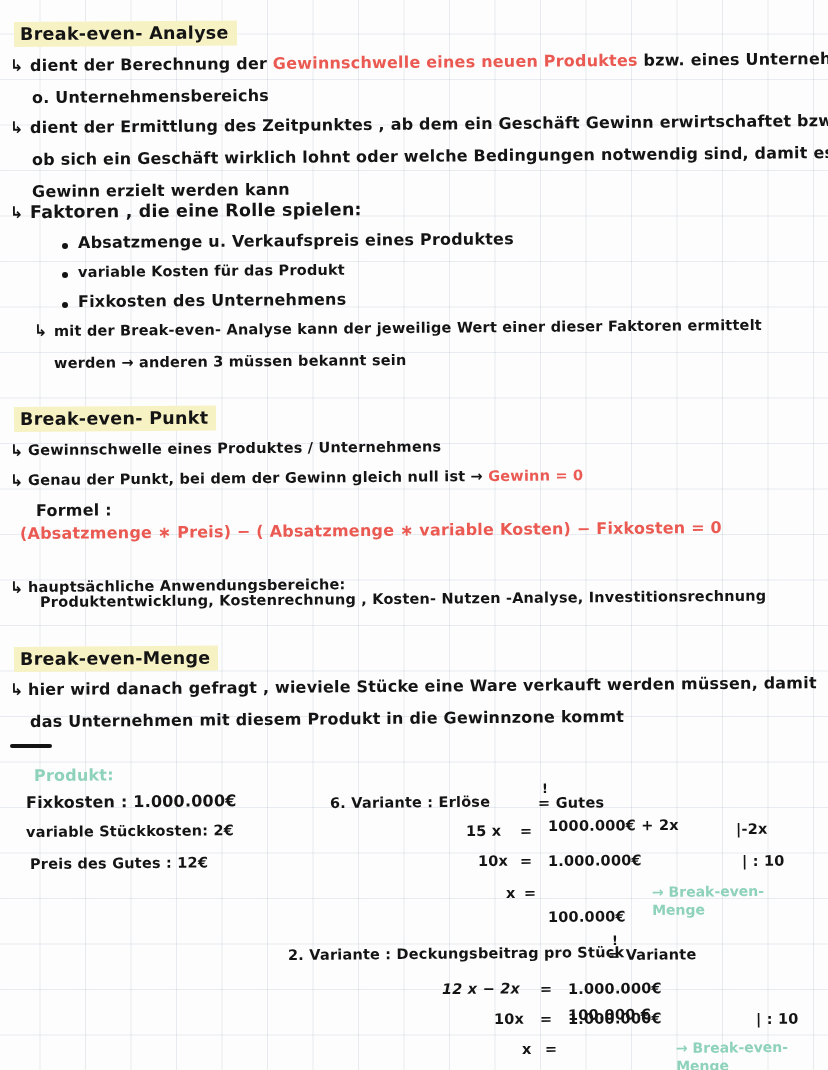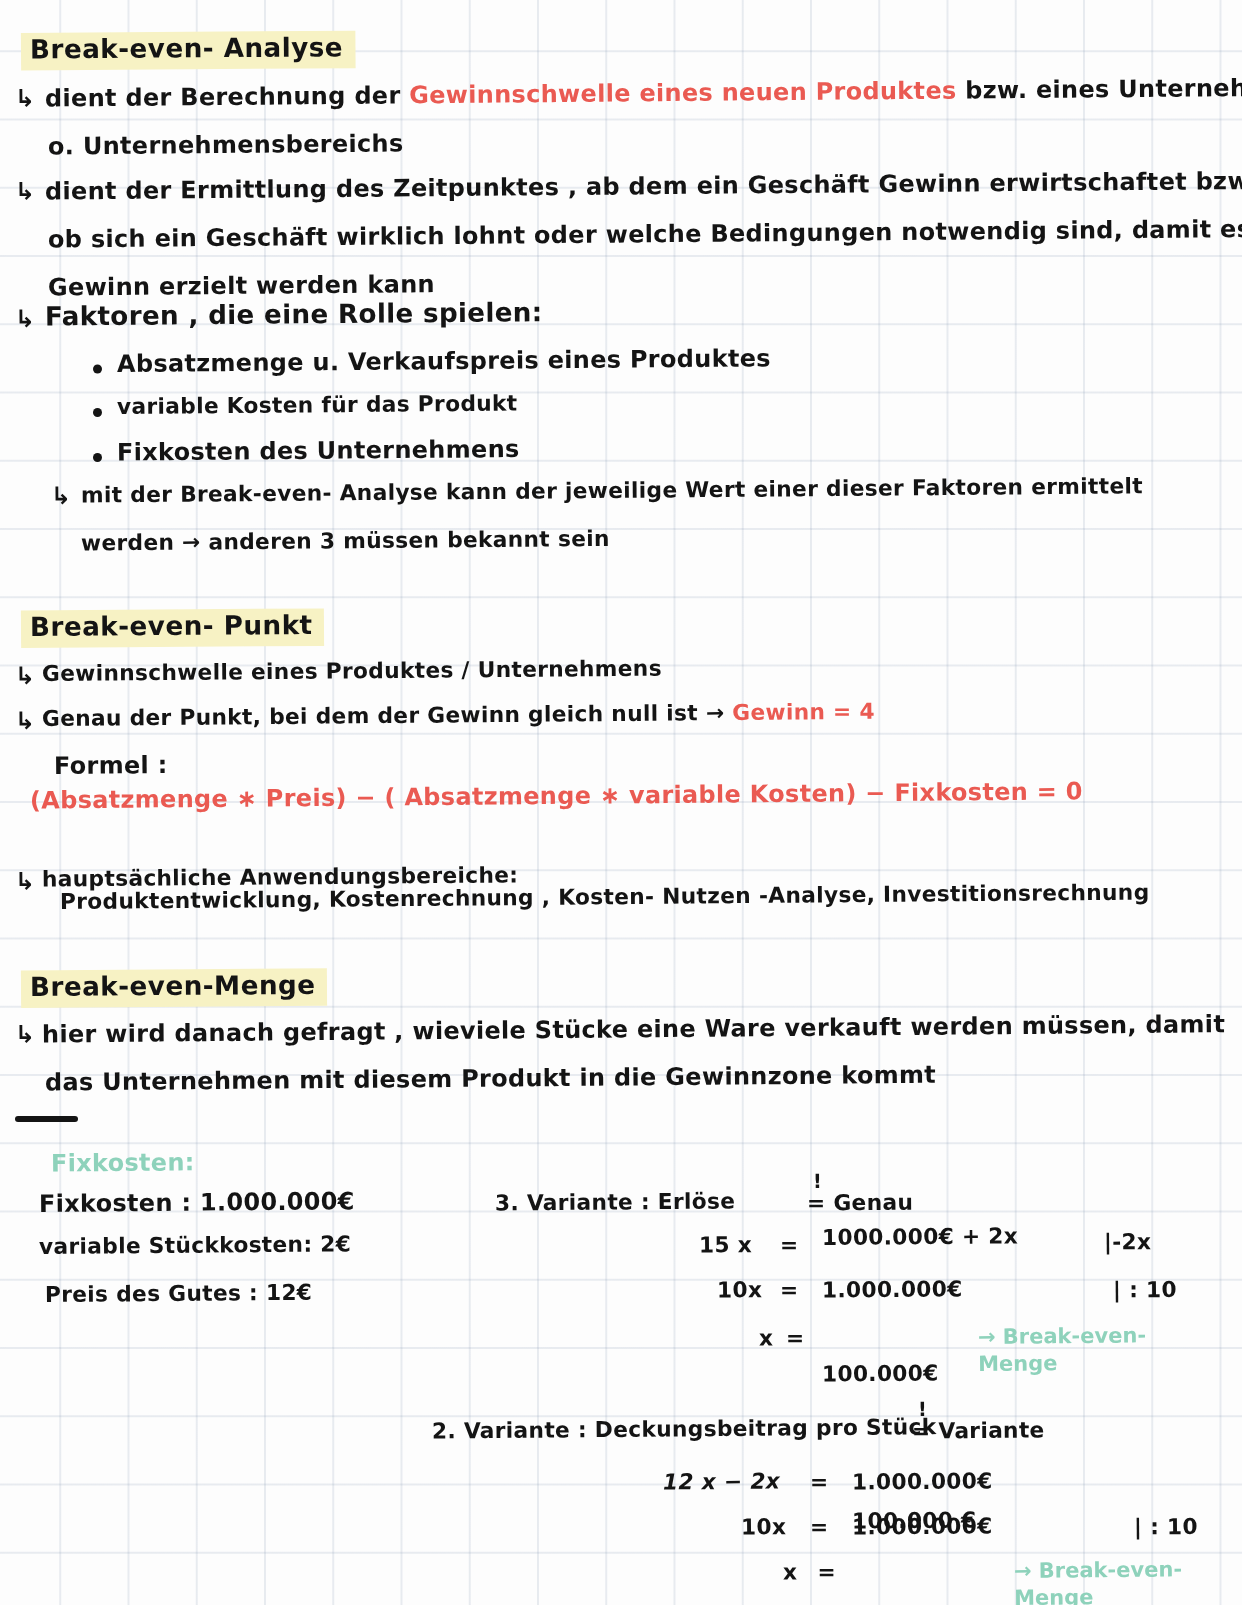--- a/index.html
+++ b/index.html
@@ -143,50 +143,50 @@
 
   <div class="ink hw sz-small" style="left:54px; top:356px;">werden → anderen  3  müssen  bekannt  sein</div>
 
   <div class="hl" style="left:14px; top:407px;">Break-even- Punkt</div>
 
   <span class="arrow-bullet hw" style="left:10px; top:443px;">↳</span>
   <div class="ink hw sz-small" style="left:28px; top:443px;">Gewinnschwelle eines  Produktes / Unternehmens</div>
 
   <span class="arrow-bullet hw" style="left:10px; top:473px;">↳</span>
   <div class="ink hw sz-small" style="left:28px; top:473px;">
-    <span>Genau der Punkt, bei dem der  Gewinn  gleich  null  ist  → </span><span class="red">Gewinn = 4</span>
+    <span>Genau der Punkt, bei dem der  Gewinn  gleich  null  ist  → </span><span class="red">Gewinn = 0</span>
   </div>
 
   <div class="ink hw sz-body" style="left:36px; top:503px;text-align:right;">Formel :</div>
 
   <div class="ink hw sz-body red" style="left:20px; top:526px;">(Absatzmenge  ∗  Preis)  −  ( Absatzmenge ∗ variable Kosten)  − Fixkosten = 0</div>
 
   <span class="arrow-bullet hw" style="left:10px; top:580px;">↳</span>
   <div class="ink hw sz-small" style="left:28px; top:580px;">hauptsächliche  Anwendungsbereiche:</div>
 
   <div class="ink hw sz-small" style="left:40px; top:595px;">Produktentwicklung, Kostenrechnung , Kosten- Nutzen -Analyse,  Investitionsrechnung</div>
 
   <div class="hl" style="left:14px; top:647px;">Break-even-Menge</div>
 
   <span class="arrow-bullet hw" style="left:10px; top:682px;">↳</span>
   <div class="ink hw sz-body" style="left:28px; top:682px;">hier  wird  danach gefragt , wieviele  Stücke  eine  Ware  verkauft  werden   müssen,  damit</div>
 
   <div class="ink hw sz-body" style="left:30px; top:714px;">das  Unternehmen  mit  diesem  Produkt   in  die  Gewinnzone  kommt</div>
 
   <div class="rule" style="left:10px; top:744px; width:42px;"></div>
 
-  <div class="ink hw sz-body green" style="left:34px; top:768px;">Fixkosten:</div>
+  <div class="ink hw sz-body green" style="left:34px; top:768px;">Produkt:</div>
 
   <div class="ink hw sz-body" style="left:26px; top:795px;">Fixkosten :  1.000.000€</div>
   <div class="ink hw sz-small" style="left:26px; top:825px;">variable Stückkosten: 2€</div>
   <div class="ink hw sz-small" style="left:30px; top:857px;">Preis  des  Gutes  :  12€</div>
 
-  <div class="ink hw sz-small" style="left:330px; top:796px;">3.  Variante :  Erlöse</div>
+  <div class="ink hw sz-small" style="left:330px; top:796px;">6.  Variante :  Erlöse</div>
   <div class="ink hw sz-tiny" style="left:542px; top:782px;">!</div>
-  <div class="ink hw sz-small" style="left:538px; top:796px;">= Genau</div>
+  <div class="ink hw sz-small" style="left:538px; top:796px;">= Gutes</div>
 
   <div class="ink hw sz-small" style="left:466px; top:824px;">15 x</div>
   <div class="ink hw sz-small" style="left:520px; top:824px;">=</div>
   <div class="ink hw sz-small" style="left:548px; top:819px;">1000.000€  +  2x</div>
   <div class="ink hw sz-small" style="left:736px; top:822px;">|-2x</div>
 
   <div class="ink hw sz-small" style="left:478px; top:854px;">10x</div>
   <div class="ink hw sz-small" style="left:520px; top:854px;">=</div>
   <div class="ink hw sz-small" style="left:548px; top:854px;">1.000.000€</div>
   <div class="ink hw sz-small" style="left:742px; top:854px;">| : 10</div>

